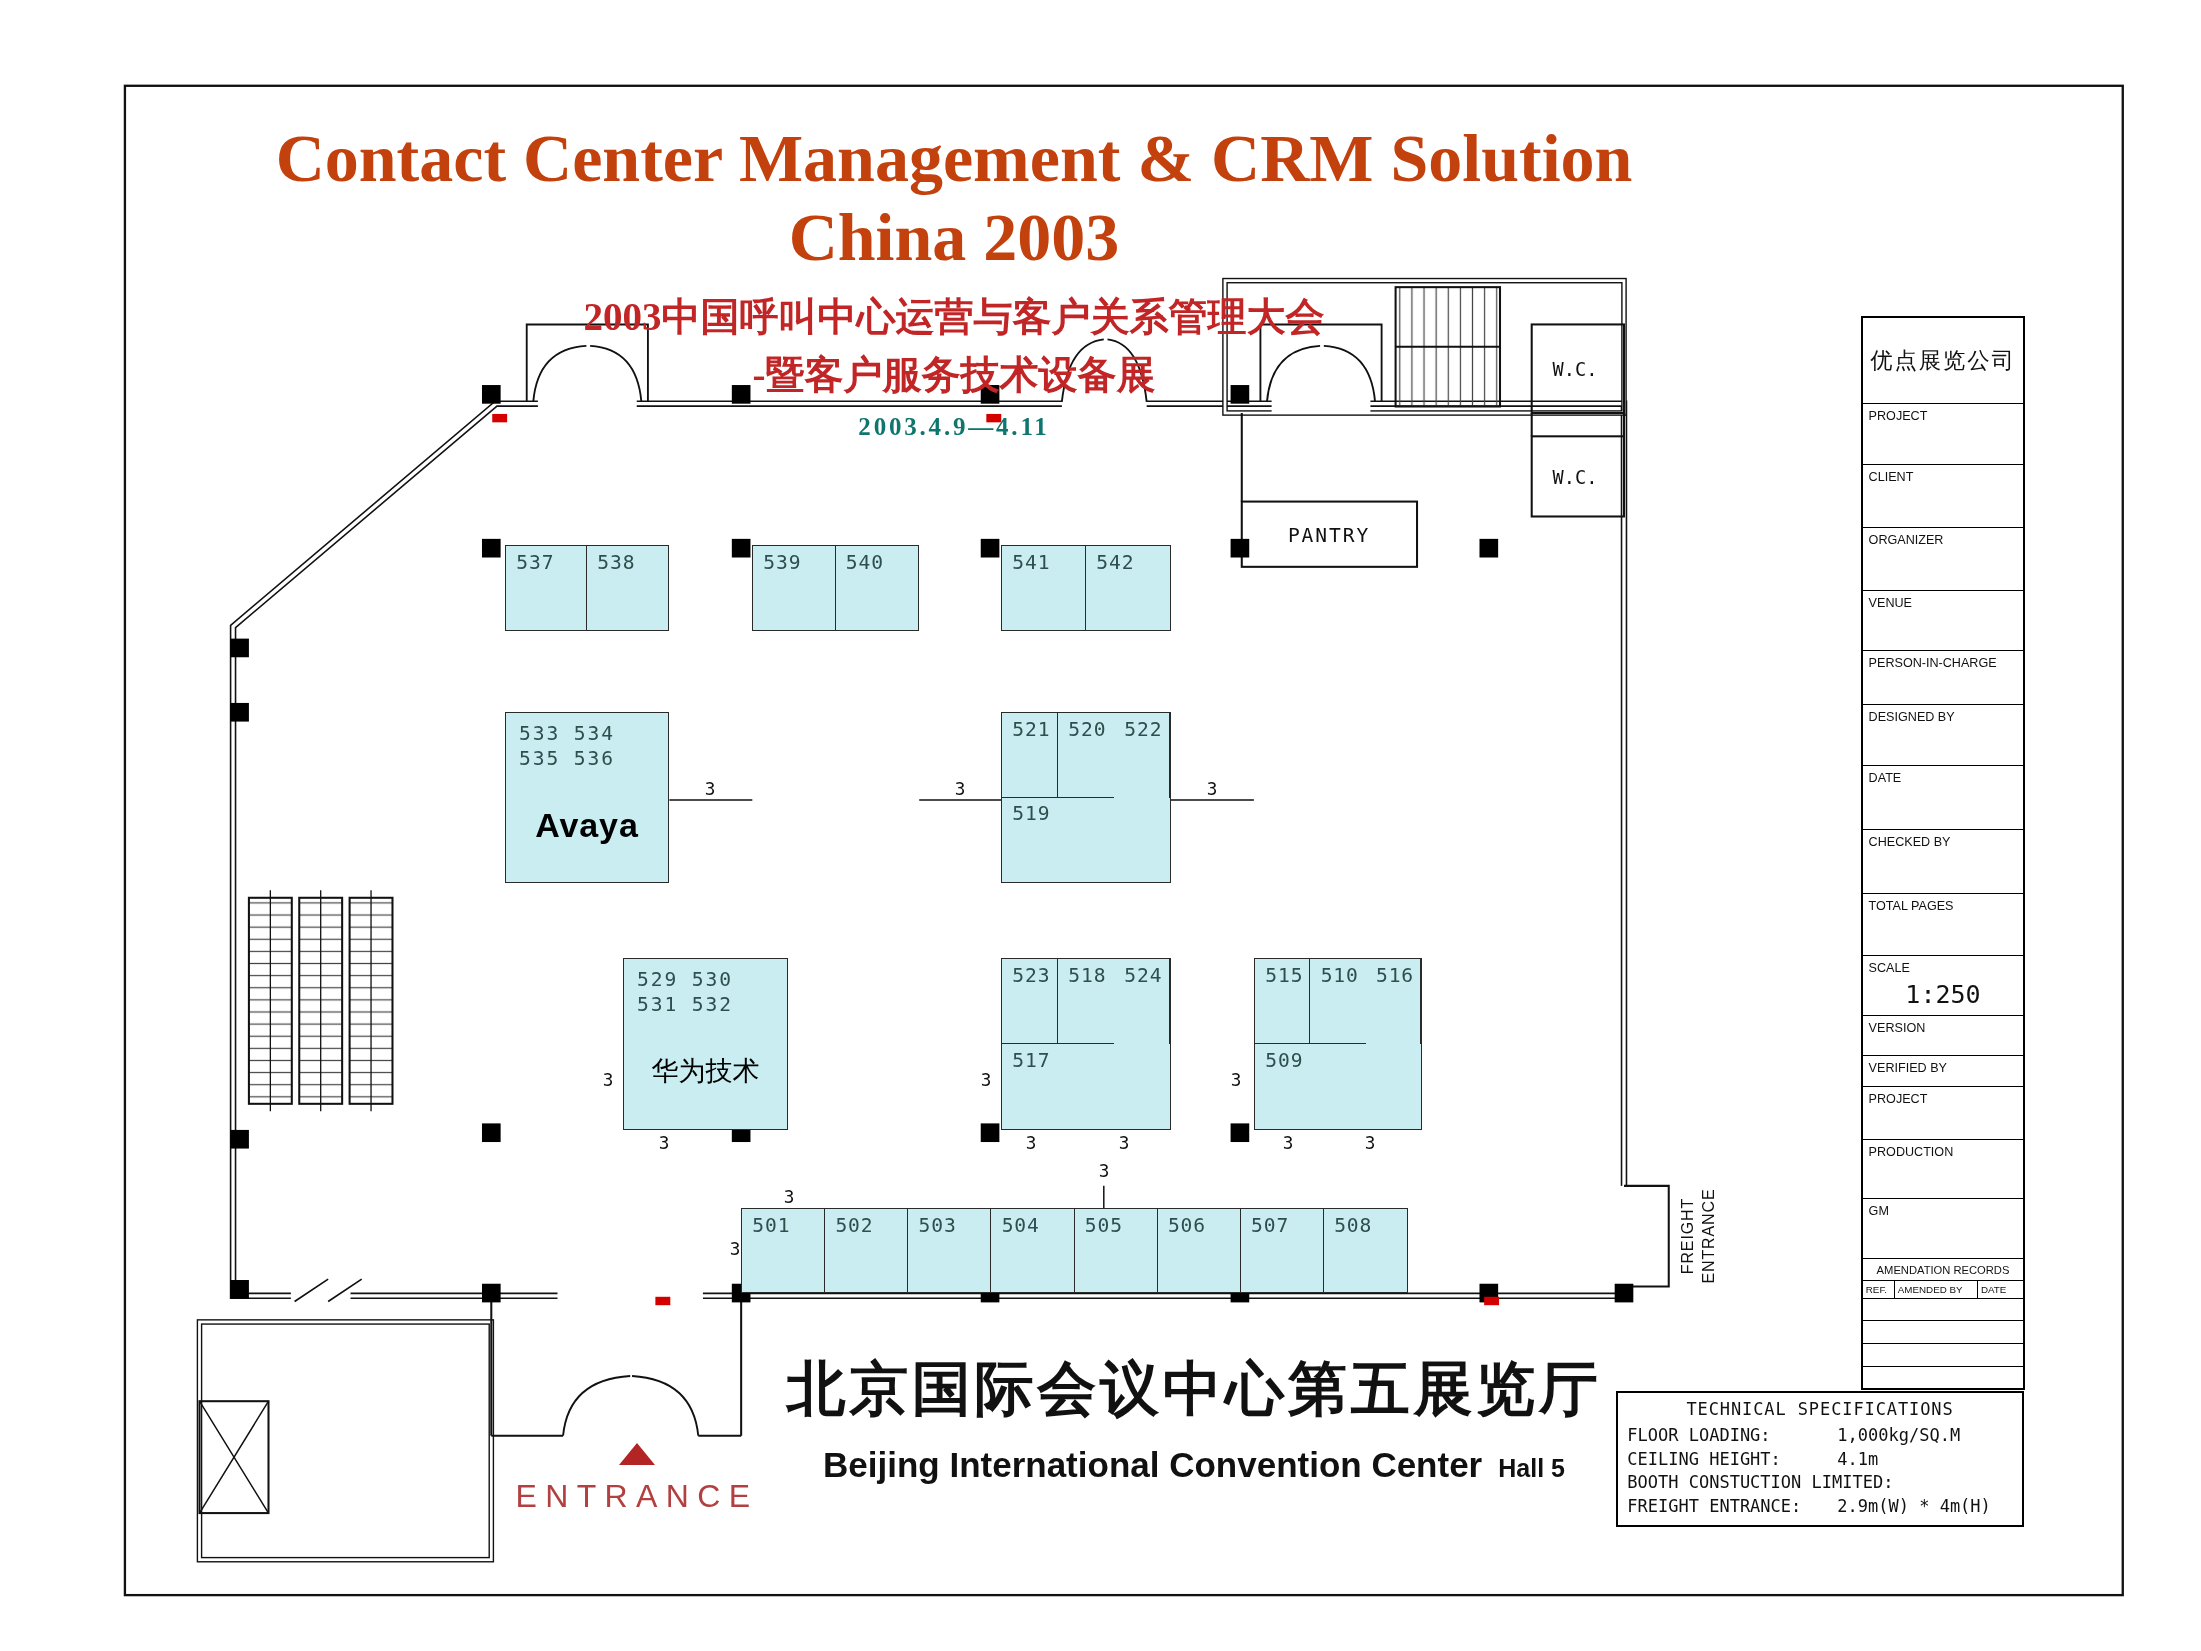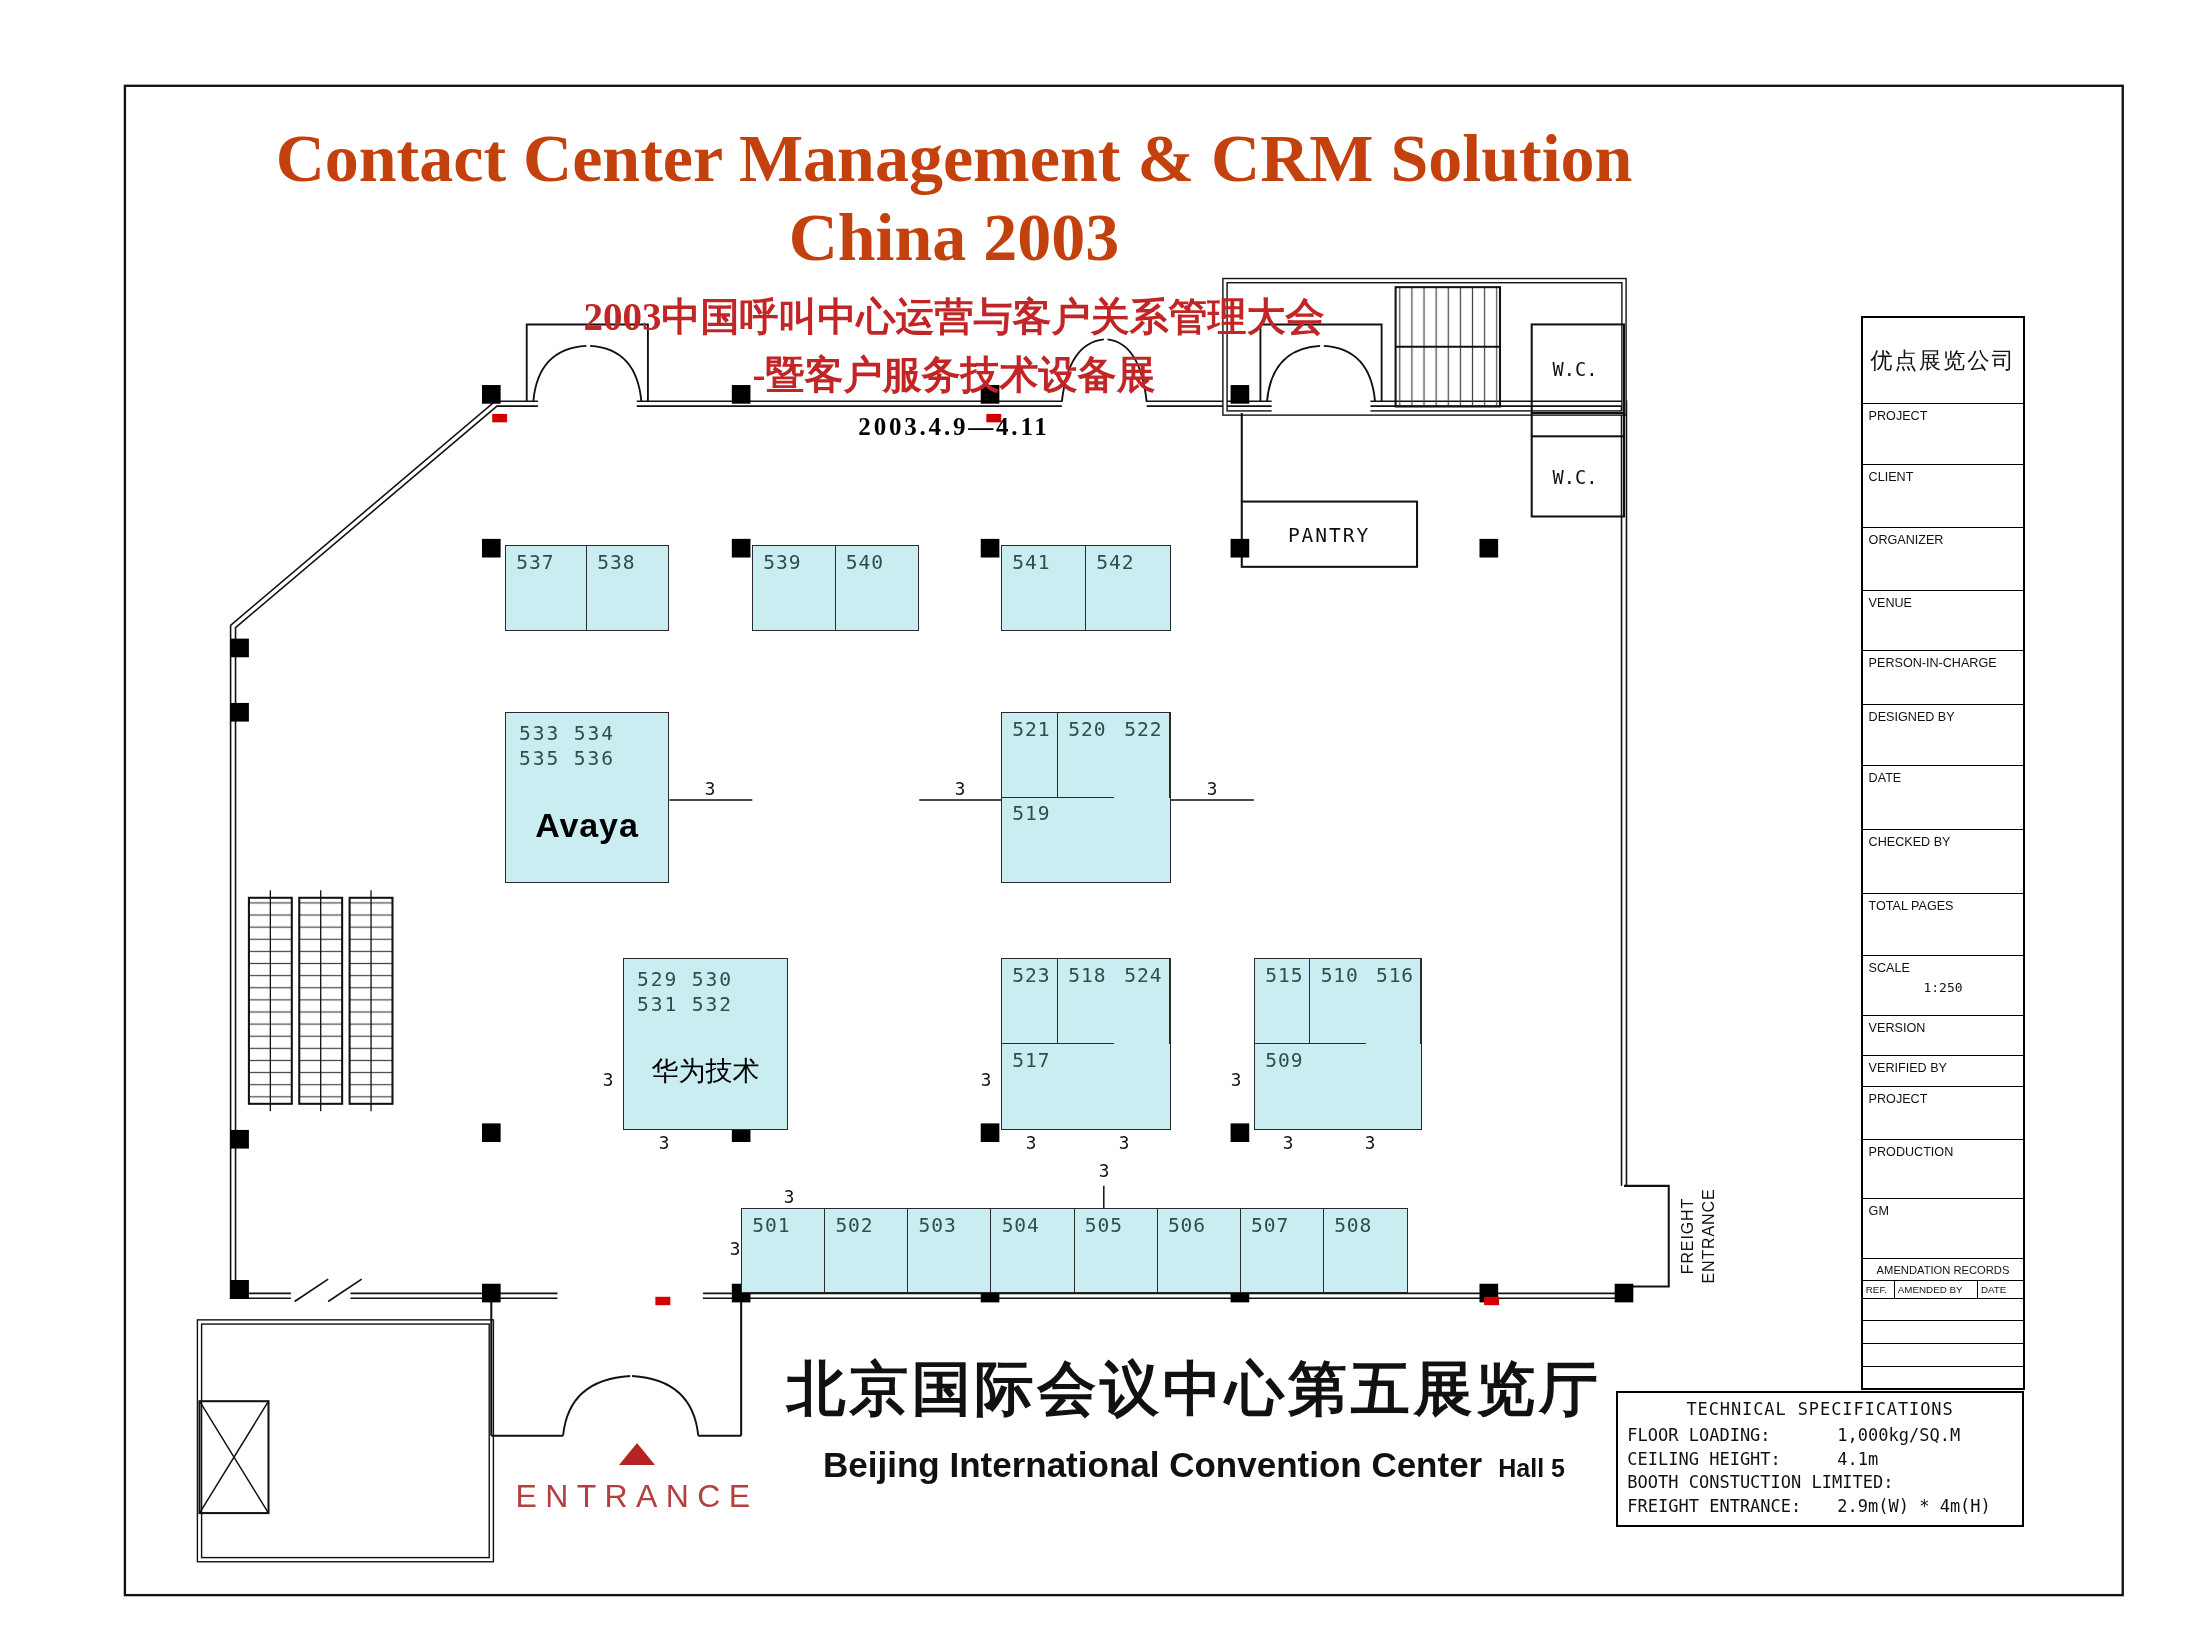--- a/index.html
+++ b/index.html
@@ -7,21 +7,21 @@
   body{width:2202px;height:1652px;font-family:"Liberation Sans",sans-serif;color:#111}
   .sheet{position:relative;width:2202px;height:1652px;background:#fff;overflow:hidden}
   .arch{position:absolute;left:0;top:0;width:2202px;height:1652px}
   .layer{position:absolute;left:0;top:0;width:100%;height:100%;pointer-events:none}
 
   
   .hdr{position:absolute;left:255px;top:119px;width:1398px;text-align:center}
   .title{font-family:Liberation Serif, serif;font-weight:bold;font-size:68px;color:#c2410c}
   .sub1,.sub2{margin-top:13px;font-size:39px;font-weight:bold;color:#c12525;font-family:"Liberation Serif",serif}
   .sub2{margin-top:3.7px}
-  .dates{margin-top:11.2px;font-size:25px;font-weight:bold;color:#000000;letter-spacing:2.8px;font-family:"Liberation Serif",serif}
+  .dates{margin-top:11.2px;font-size:25px;font-weight:bold;color:#0f766e;letter-spacing:2.8px;font-family:"Liberation Serif",serif}
 
   
   .booth{position:absolute;border:1.9px solid #2a2a2a;display:grid}
   .booth.pair{grid-template-columns:1fr 1fr}
   .booth.quad{grid-template-columns:1fr 1fr 1fr;grid-template-rows:1fr 1fr}
   .booth.company{display:block}
   .booth .cell{position:relative;border-right:1.5px solid #2a2a2a}
   .booth .cell:last-child{border-right:none}
   .booth.quad .cell:nth-child(2){border-right:none}
   .booth.quad .cell:nth-child(1),.booth.quad .cell:nth-child(2){border-bottom:1.5px solid #2a2a2a}
@@ -38,21 +38,21 @@
   .wc2{left:1575px;top:477px;font-size:18.6px}
   .pantry{left:1329px;top:535px;font-size:19.6px;letter-spacing:1.9px}
   .freight{position:absolute;left:1699px;top:1236px;transform:translate(-50%,-50%) rotate(-90deg);
            display:flex;flex-direction:column;align-items:center;font-size:16px;line-height:1.3;white-space:nowrap;letter-spacing:0.9px}
 
   
   .titleblock{position:absolute;left:1861px;top:316px;width:164px;height:1074px;border:2.3px solid #000;background:#fff;display:flex;flex-direction:column}
   .tb-company{height:86px;border-bottom:1.9px solid #000;display:flex;align-items:center;justify-content:center;
               font-family:"Liberation Serif",serif;font-size:22.4px;letter-spacing:1.9px;flex:0 0 auto}
   .tb-row{position:relative;border-bottom:1.4px solid #000;padding:4.7px 5.6px;font-size:12.6px;color:#111;flex:0 0 auto}
-  .tb-scale{position:absolute;left:0;right:0;top:24px;text-align:center;font-size:13px;font-family:"DejaVu Sans Mono",monospace}
+  .tb-scale{position:absolute;left:0;right:0;top:24px;text-align:center;font-size:25px;font-family:"DejaVu Sans Mono",monospace}
   .tb-amend-title{border-bottom:1.4px solid #000;text-align:center;font-size:11.2px;padding:4.7px 1.9px;flex:0 0 auto}
   .tb-amend-cols{display:flex;border-bottom:1.4px solid #000;font-size:9.8px;flex:0 0 auto}
   .tb-amend-cols span{padding:2.8px 2.8px;border-right:0.9px solid #000}
   .tb-amend-cols span:last-child{border-right:none}
   .tb-amend-rows{flex:1;display:flex;flex-direction:column}
   .tb-empty{flex:1;border-bottom:0.9px solid #000}
   .tb-empty:last-child{border-bottom:none}
 
   
   .specs{position:absolute;left:1616px;top:1391px;width:408px;height:136px;border:2.3px solid #000;

